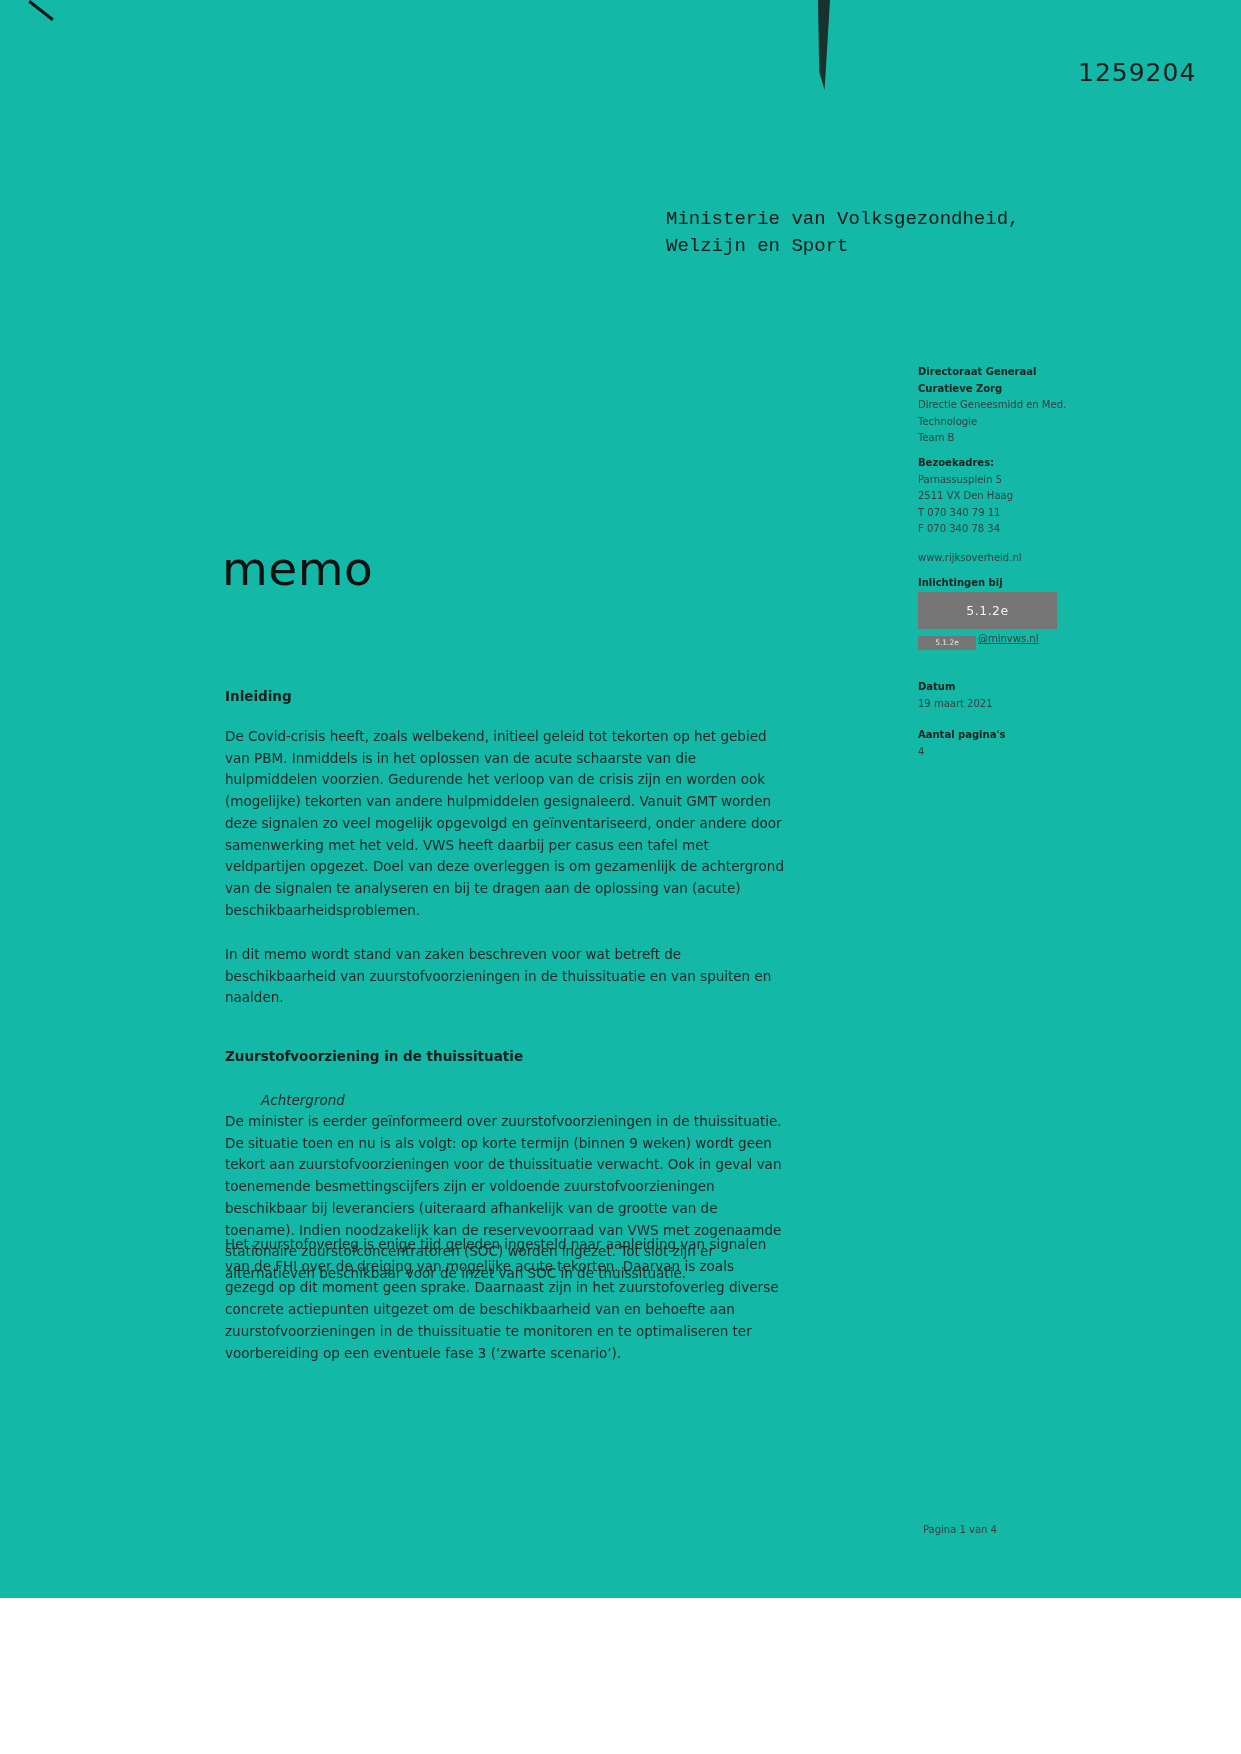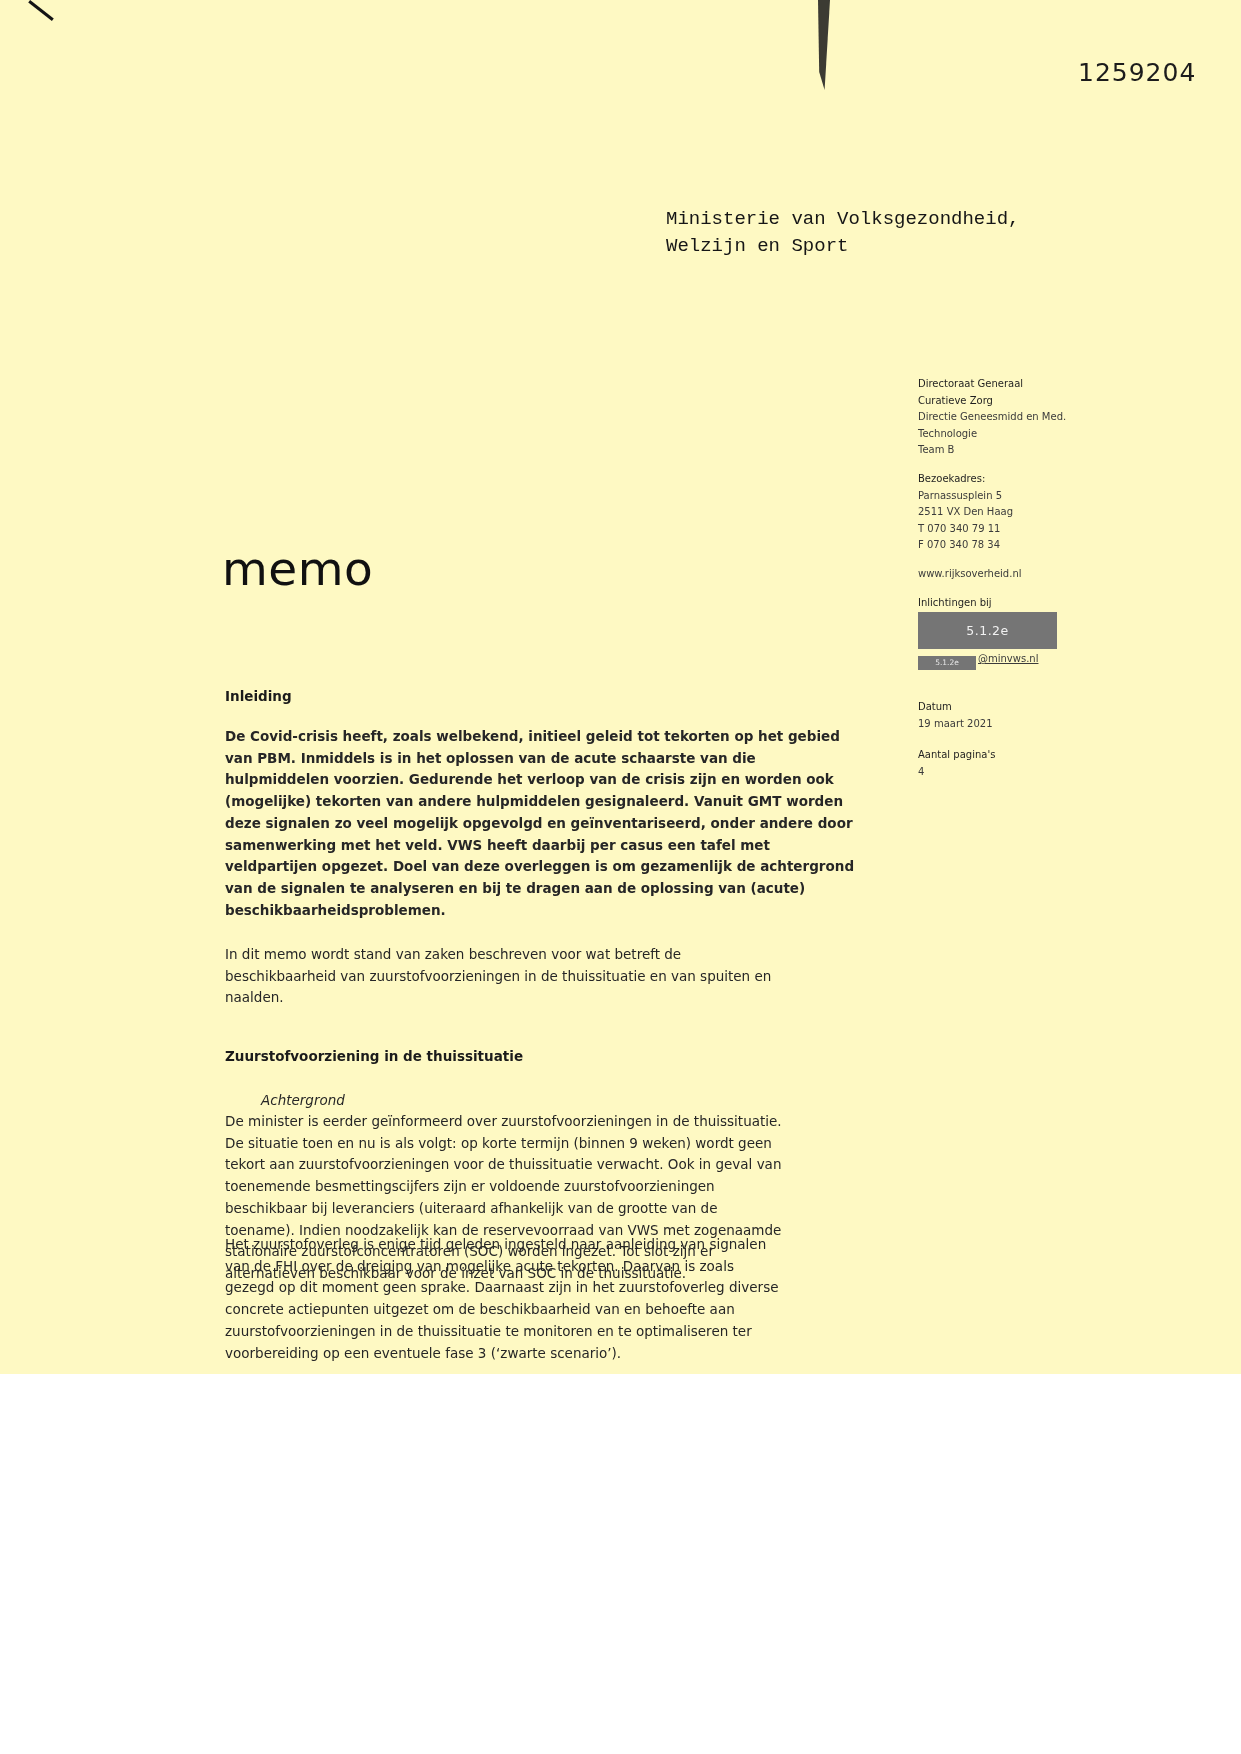--- a/index.html
+++ b/index.html
@@ -1,20 +1,20 @@
 <!DOCTYPE html>
 <html><head>
 <meta charset="utf-8">
 <style>
   html, body { margin: 0; padding: 0; background: #ffffff; }
   .page {
     position: relative;
     width: 1241px;
-    height: 1374px;
-    background: #fef9c3;
+    height: 1598px;
+    background: #14b8a6;
     font-family: "DejaVu Sans", "Liberation Sans", sans-serif;
     color: #2a2a2a;
     overflow: hidden;
   }
   .multiline { white-space: pre-line; }
 
   
   .artifact-tl {
     position: absolute; left: 26px; top: 9px; width: 30px; height: 3px;
     background: #141414; transform: rotate(38deg);
@@ -40,21 +40,21 @@
   .memo-title {
     position: absolute; left: 222px; top: 541px;
     font-size: 47px; color: #111; letter-spacing: 0.5px;
   }
 
   
   .sidebar {
     position: absolute; left: 918px; top: 364px; width: 160px;
     font-size: 10px; line-height: 16.6px; color: #3b3b3b;
   }
-  .sidebar .b { font-weight: normal; color: #1f1f1f; margin-top: 12px; }
+  .sidebar .b { font-weight: bold; color: #1f1f1f; }
   .sb-visit { margin-top: 8px; }
   .sb-web { margin-top: 12px; }
   .sb-inq { margin-top: 8px; }
   .redact-big {
     margin-top: 1px; width: 139px; height: 37px;
     background: #757575; color: #f2f2f2;
     font-size: 12.5px; line-height: 37px; text-align: center;
     letter-spacing: 0.5px;
   }
   .email-row { margin-top: 2px; height: 15px; white-space: nowrap; text-decoration: underline; }
@@ -67,21 +67,21 @@
   .sb-date { margin-top: 33px; }
   .sb-pages { margin-top: 15px; }
 
   
   .bodycol { position: absolute; left: 225px; top: 0; width: 665px; }
   .btext { position: absolute; font-size: 13.5px; line-height: 21.7px; color: #262626; }
   .bold { font-weight: bold; color: #1b1b1b; }
   .italic { font-style: italic; }
 
   .pos-intro-h   { top: 686px;  left: 0; }
-  .pos-para1     { top: 726px;  left: 0; font-weight: bold; }
+  .pos-para1     { top: 726px;  left: 0; }
   .pos-para2     { top: 944px;  left: 0; }
   .pos-section-h { top: 1046px; left: 0; }
   .pos-achter    { top: 1090px; left: 0; margin-left: 36px; }
   .pos-para3     { top: 1111px; left: 0; }
   .pos-para4     { top: 1234px; left: 0; }
 
   .footer {
     position: absolute; left: 923px; top: 1524px;
     font-size: 10px; color: #3b3b3b;
   }

